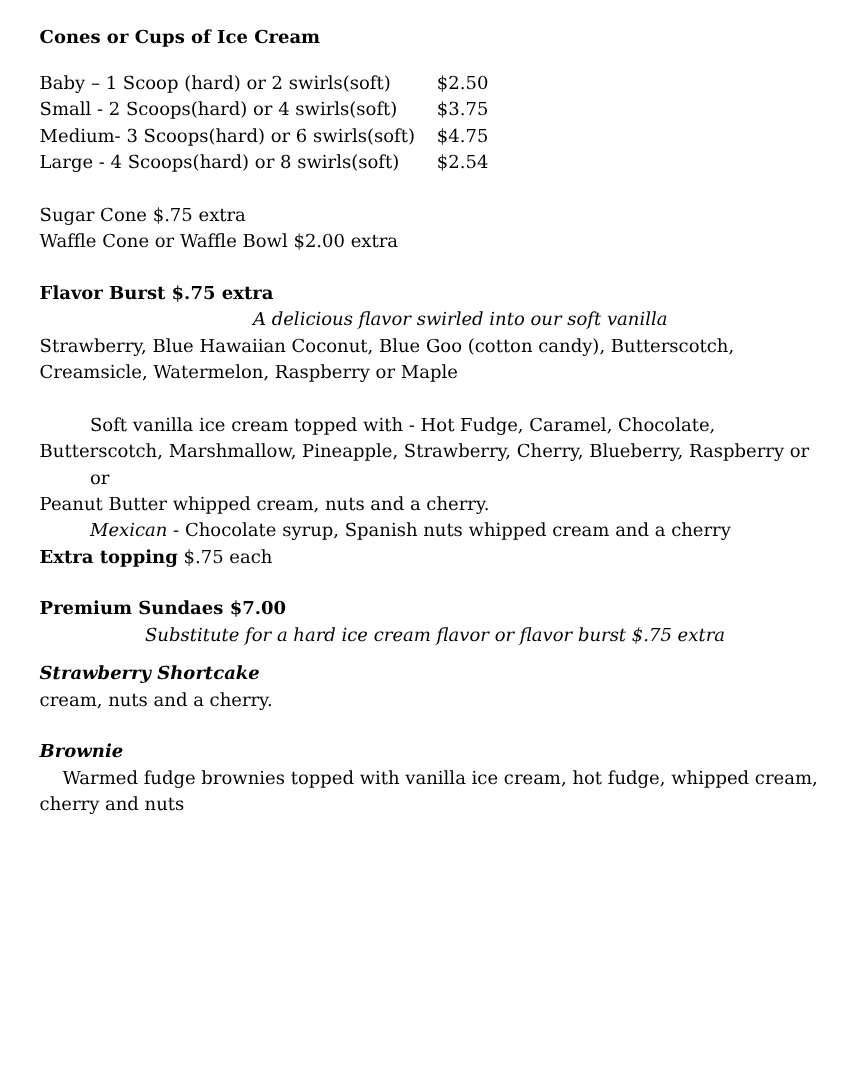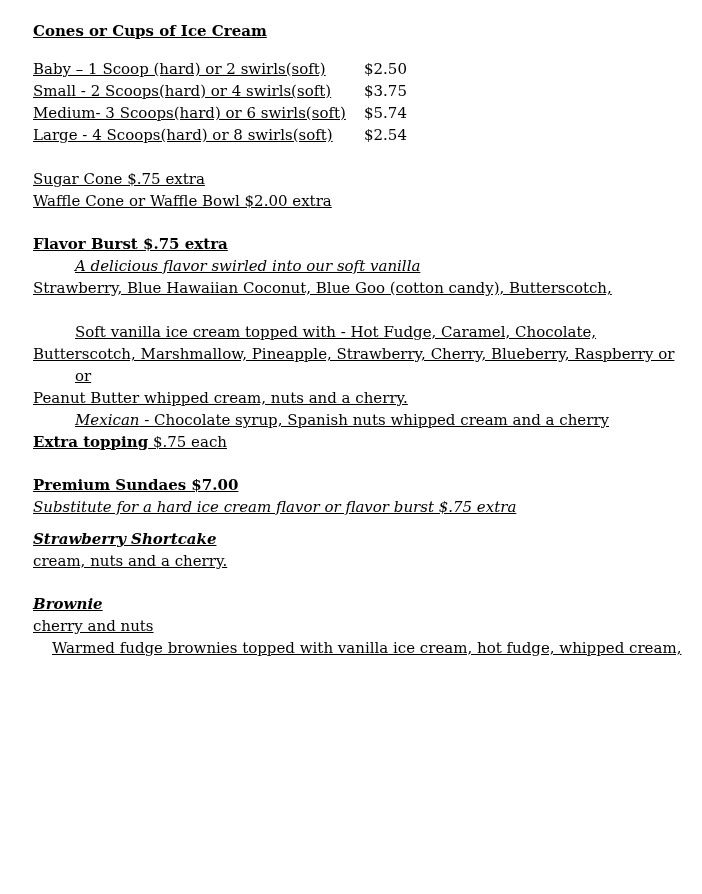--- a/index.html
+++ b/index.html
@@ -14,30 +14,29 @@
     font-family: "DejaVu Serif", "Liberation Serif", serif;
     font-size: 15px;
     color: #000000;
     -webkit-font-smoothing: antialiased;
   }
   .page {
     box-sizing: border-box;
     width: 702px;
     height: 727px;
     padding: 20px 10px 0 33px;
-    text-decoration: underline;
   }
   .line {
     height: 22px;
     line-height: 22px;
     white-space: nowrap;
     position: relative;
   }
   .bold   { font-weight: bold; }
-  .italic { font-style: italic; }
+  .italic { font-style: italic; text-align: center; }
   .bold-italic { font-weight: bold; font-style: italic; }
 
   
   .section-title-main { margin-bottom: 16px; }
   .block-gap   { margin-top: 22px; }
   .block-gap-s { margin-top: 21px; }
   .block-gap-xs{ margin-top: 10px; }
 
   
   .price-row { position: relative; }
@@ -59,37 +58,38 @@
     <div class="line price-row">
       <span>Baby – 1 Scoop (hard) or 2 swirls(soft)</span>
       <span class="price-col-cones">$2.50</span>
     </div>
     <div class="line price-row">
       <span>Small - 2 Scoops(hard) or 4 swirls(soft)</span>
       <span class="price-col-cones">$3.75</span>
     </div>
     <div class="line price-row">
       <span>Medium- 3 Scoops(hard) or 6 swirls(soft)</span>
-      <span class="price-col-cones">$5.74</span>
+      <span class="price-col-cones">$4.75</span>
     </div>
     <div class="line price-row">
       <span>Large - 4 Scoops(hard) or 8 swirls(soft)</span>
       <span class="price-col-cones">$2.54</span>
     </div>
   </div>
 
   <div class="block-gap">
     <div class="line">Sugar Cone $.75 extra</div>
     <div class="line">Waffle Cone or Waffle Bowl $2.00 extra</div>
   </div>
 
   <div class="block-gap-s">
     <div class="line bold">Flavor Burst $.75 extra</div>
     <div class="line italic indent-tab">A delicious flavor swirled into our soft vanilla</div>
     <div class="line">Strawberry, Blue Hawaiian Coconut, Blue Goo (cotton candy), Butterscotch,</div>
+    <div class="line">Creamsicle, Watermelon, Raspberry or Maple</div>
   </div>
 
 
   <div class="block-gap">
     <div class="line indent-tab">Soft vanilla ice cream topped with - Hot Fudge, Caramel, Chocolate,</div>
     <div class="line">Butterscotch, Marshmallow, Pineapple, Strawberry, Cherry, Blueberry, Raspberry or</div>
     <div class="line indent-tab">or</div>
     <div class="line">Peanut Butter whipped cream, nuts and a cherry.</div>
     <div class="line indent-tab">
       <span class="italic">Mexican</span><span> - Chocolate syrup, Spanish nuts whipped cream and a cherry</span>
@@ -104,17 +104,17 @@
     <div class="line italic">Substitute for a hard ice cream flavor or flavor burst $.75 extra</div>
   </div>
 
   <div class="block-gap-xs">
     <div class="line bold-italic">Strawberry Shortcake</div>
     <div class="line">cream, nuts and a cherry.</div>
   </div>
 
   <div class="block-gap-s">
     <div class="line bold-italic">Brownie</div>
+    <div class="line indent-first">Warmed fudge brownies topped with vanilla ice cream, hot fudge, whipped cream,</div>
     <div class="line">cherry and nuts</div>
-    <div class="line indent-first">Warmed fudge brownies topped with vanilla ice cream, hot fudge, whipped cream,</div>
   </div>
 
 </div>
 
 </body></html>

